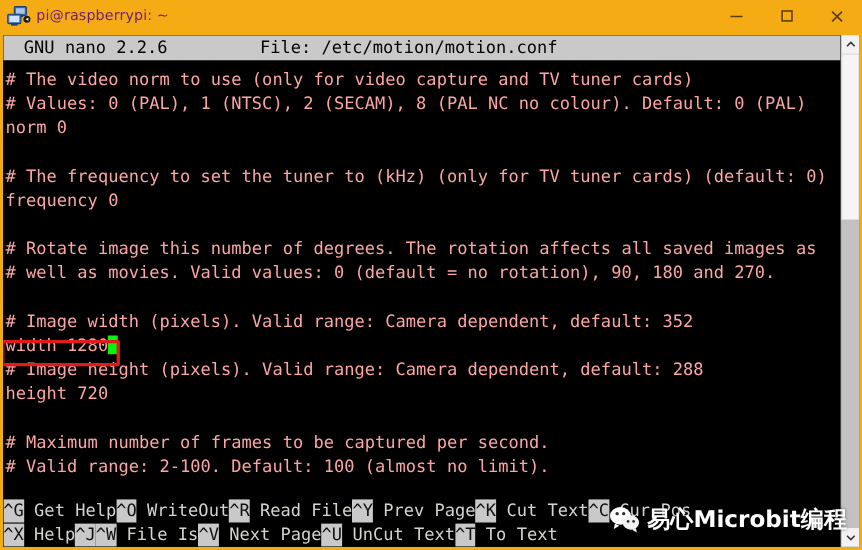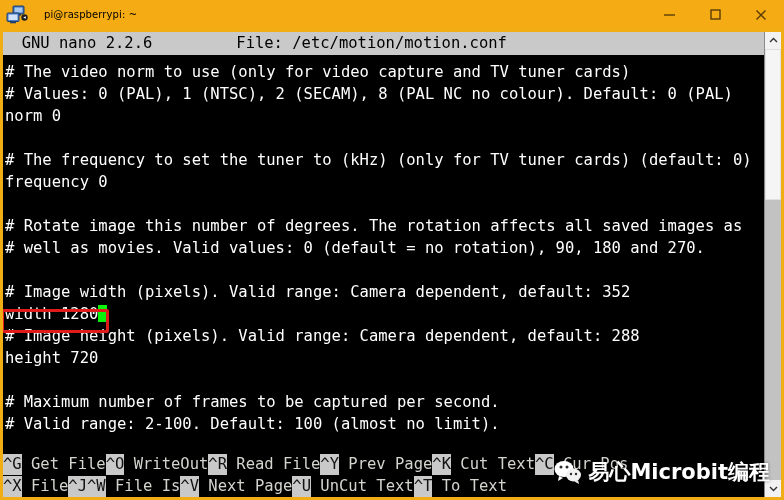--- a/index.html
+++ b/index.html
@@ -28,23 +28,23 @@
     position: relative;
   }
   .title-icon {
     width: 22px; height: 20px;
     margin-left: 6px;
     position: relative;
     flex: 0 0 22px;
   }
   .title-text {
     font-family: "DejaVu Sans", sans-serif;
-    font-size: 10px;
-    color: #000000;
-    margin-left: 16px;
+    font-size: 13px;
+    color: #701a75;
+    margin-left: 5px;
     letter-spacing: 0.1px;
     white-space: nowrap;
   }
   .win-btns {
     position: absolute;
     right: 0; top: 0;
     height: 29px;
     display: flex;
     align-items: center;
   }
@@ -99,21 +99,21 @@
     position: relative;
     background: #000;
     overflow: hidden;
     padding-top: 6px;
   }
   .line {
     font-family: "DejaVu Sans Mono", monospace;
     font-size: 15.5px;
     line-height: 22px;
     height: 22px;
-    color: #ffffff;
+    color: #fca5a5;
     white-space: pre;
     padding-left: 2px;
     letter-spacing: 0px;
   }
   .line.blank { color: transparent; }
 
   .cursor-block {
     display: inline-block;
     width: 9px; height: 17px;
     background: #09f20b;
@@ -276,29 +276,29 @@
           <div class="line">height 720</div>
           <div class="line blank">&nbsp;</div>
           <div class="line"># Maximum number of frames to be captured per second.</div>
           <div class="line"># Valid range: 2-100. Default: 100 (almost no limit).</div>
 
           <div class="annot-box" style="left:-2px; top:254px; width:108px; height:24px;"></div>
         </div>
 
         <div class="nano-footer">
           <div class="short-row">
-            <div class="short"><span class="key">^G</span><span class="lbl"> Get File</span></div>
+            <div class="short"><span class="key">^G</span><span class="lbl"> Get Help</span></div>
             <div class="short"><span class="key">^O</span><span class="lbl"> WriteOut</span></div>
             <div class="short"><span class="key">^R</span><span class="lbl"> Read File</span></div>
             <div class="short"><span class="key">^Y</span><span class="lbl"> Prev Page</span></div>
             <div class="short"><span class="key">^K</span><span class="lbl"> Cut Text</span></div>
             <div class="short"><span class="key">^C</span><span class="lbl"> Cur Pos</span></div>
           </div>
           <div class="short-row">
-            <div class="short"><span class="key">^X</span><span class="lbl"> File</span></div>
+            <div class="short"><span class="key">^X</span><span class="lbl"> Help</span></div>
             <div class="short"><span class="key">^J</span></div>
             <div class="short"><span class="key">^W</span><span class="lbl"> File Is</span></div>
             <div class="short"><span class="key">^V</span><span class="lbl"> Next Page</span></div>
             <div class="short"><span class="key">^U</span><span class="lbl"> UnCut Text</span></div>
             <div class="short"><span class="key">^T</span><span class="lbl"> To Text</span></div>
           </div>
         </div>
 
       </div>
 

